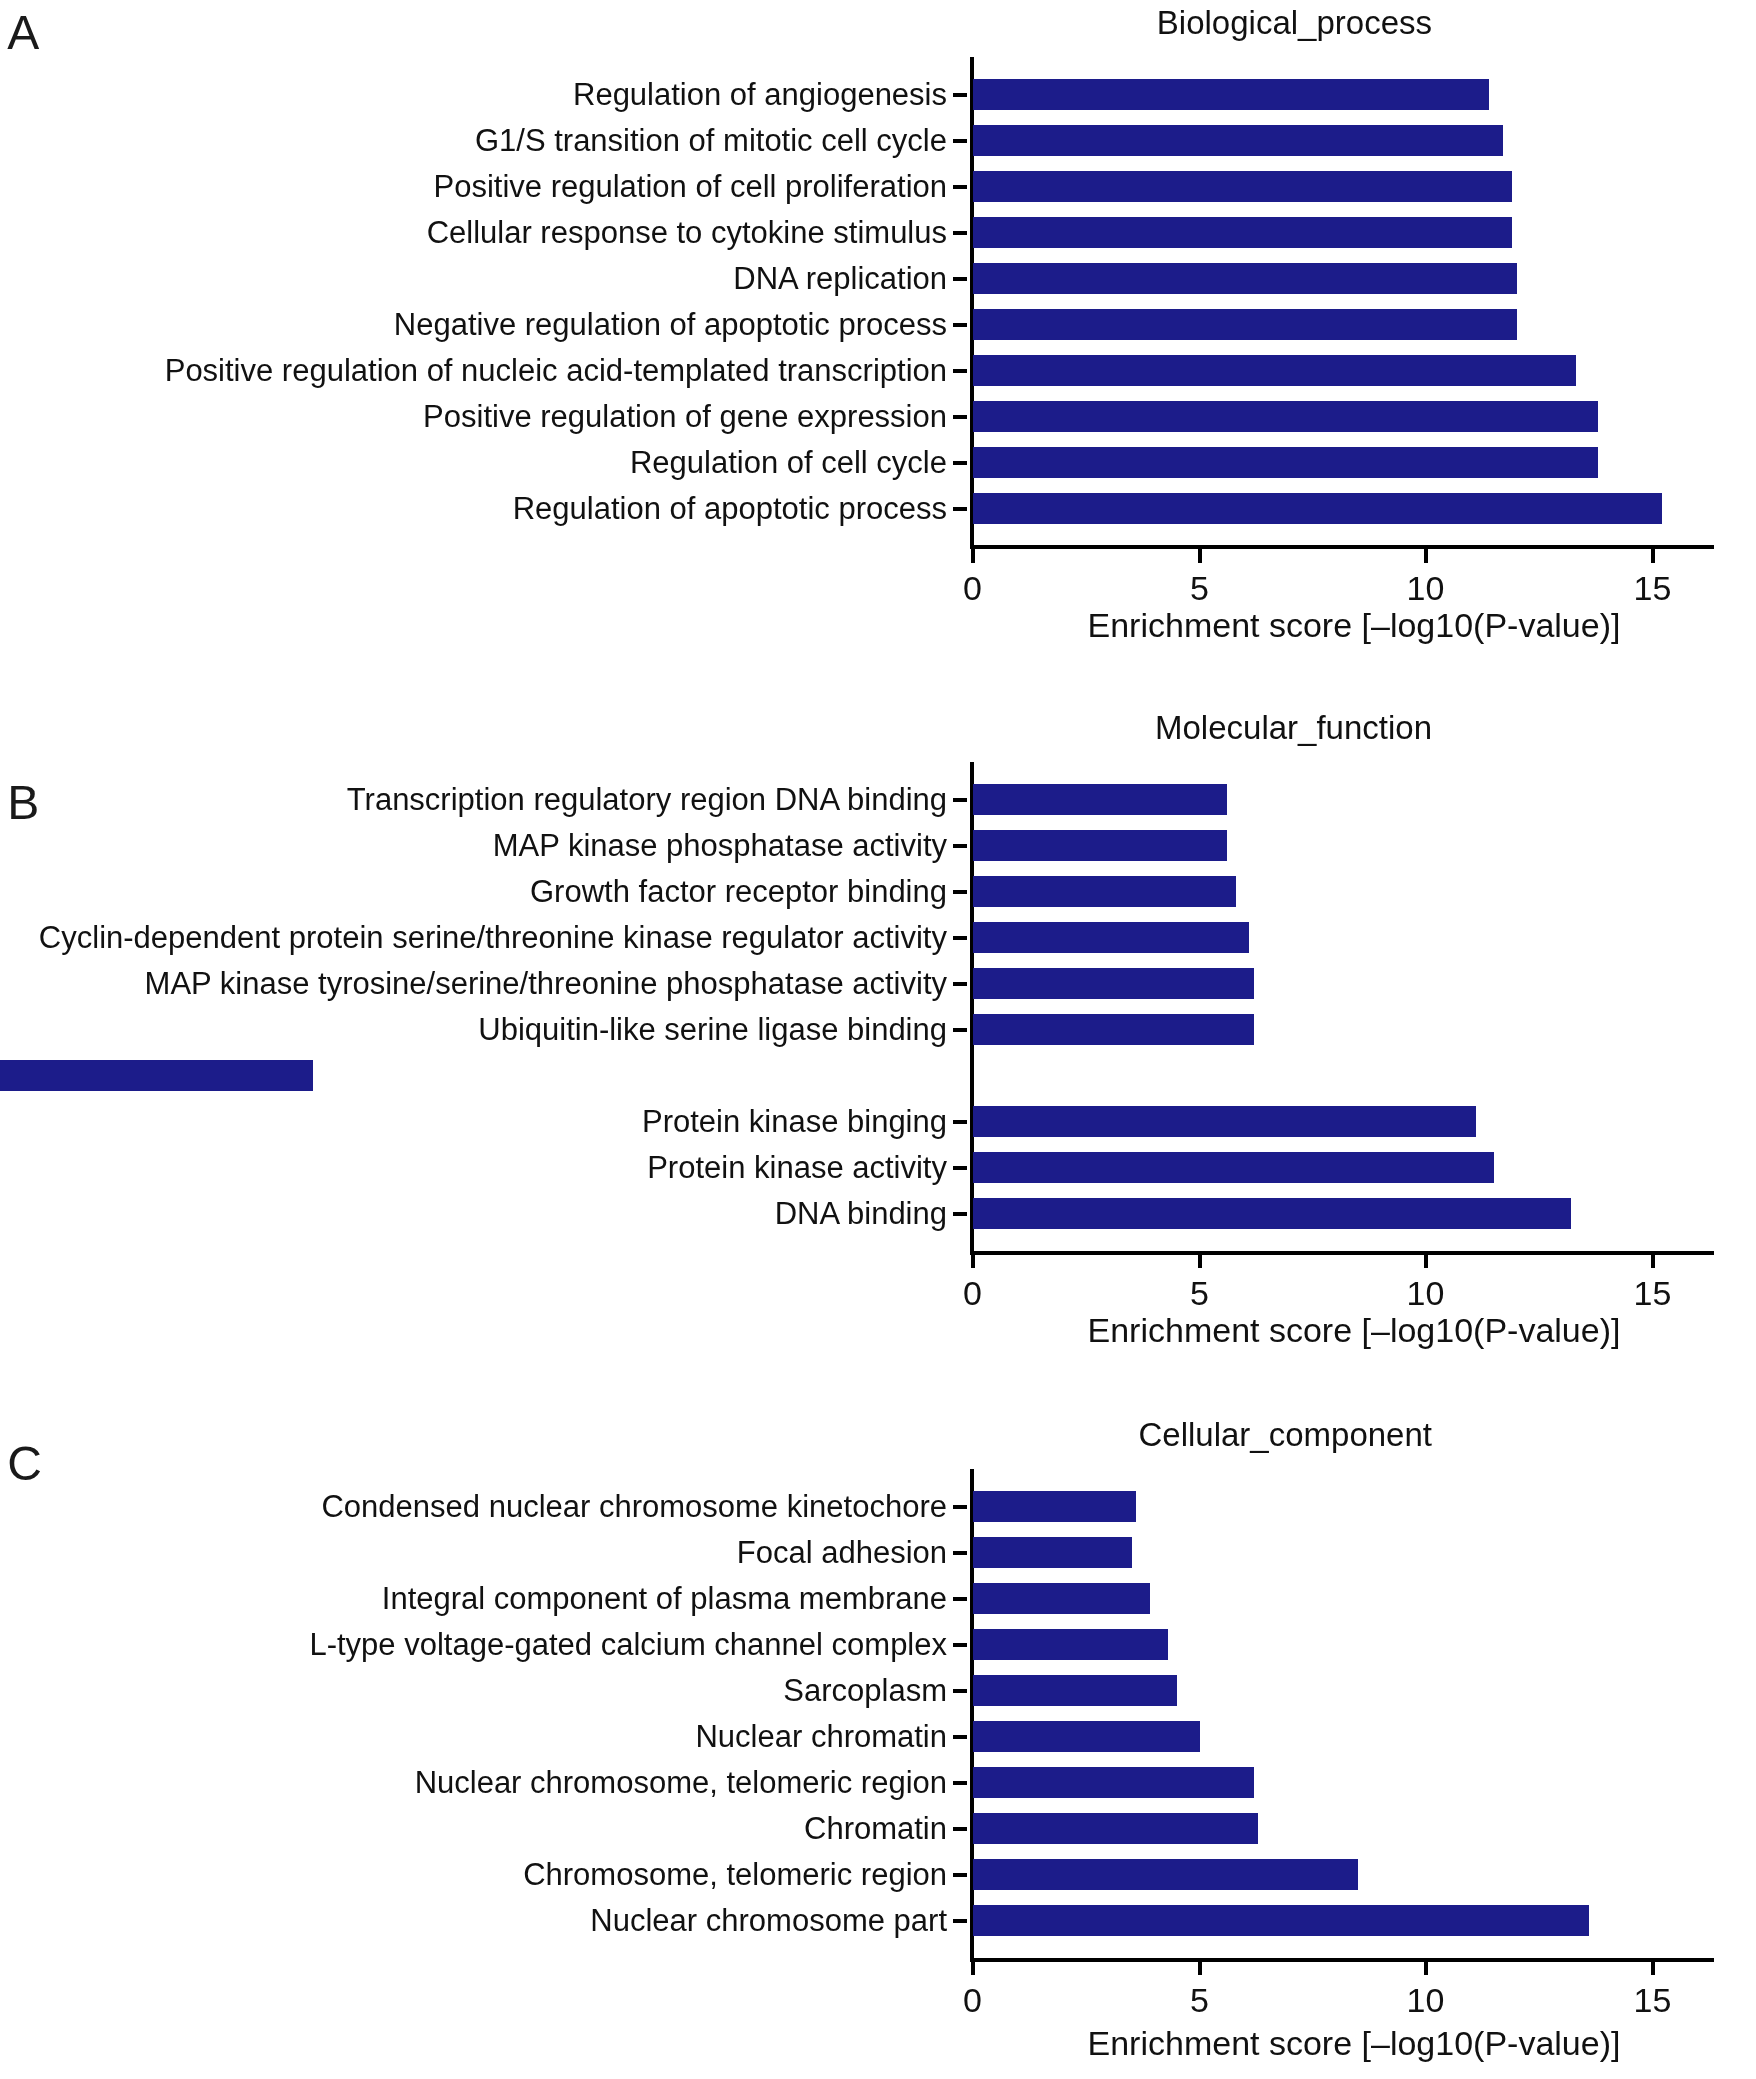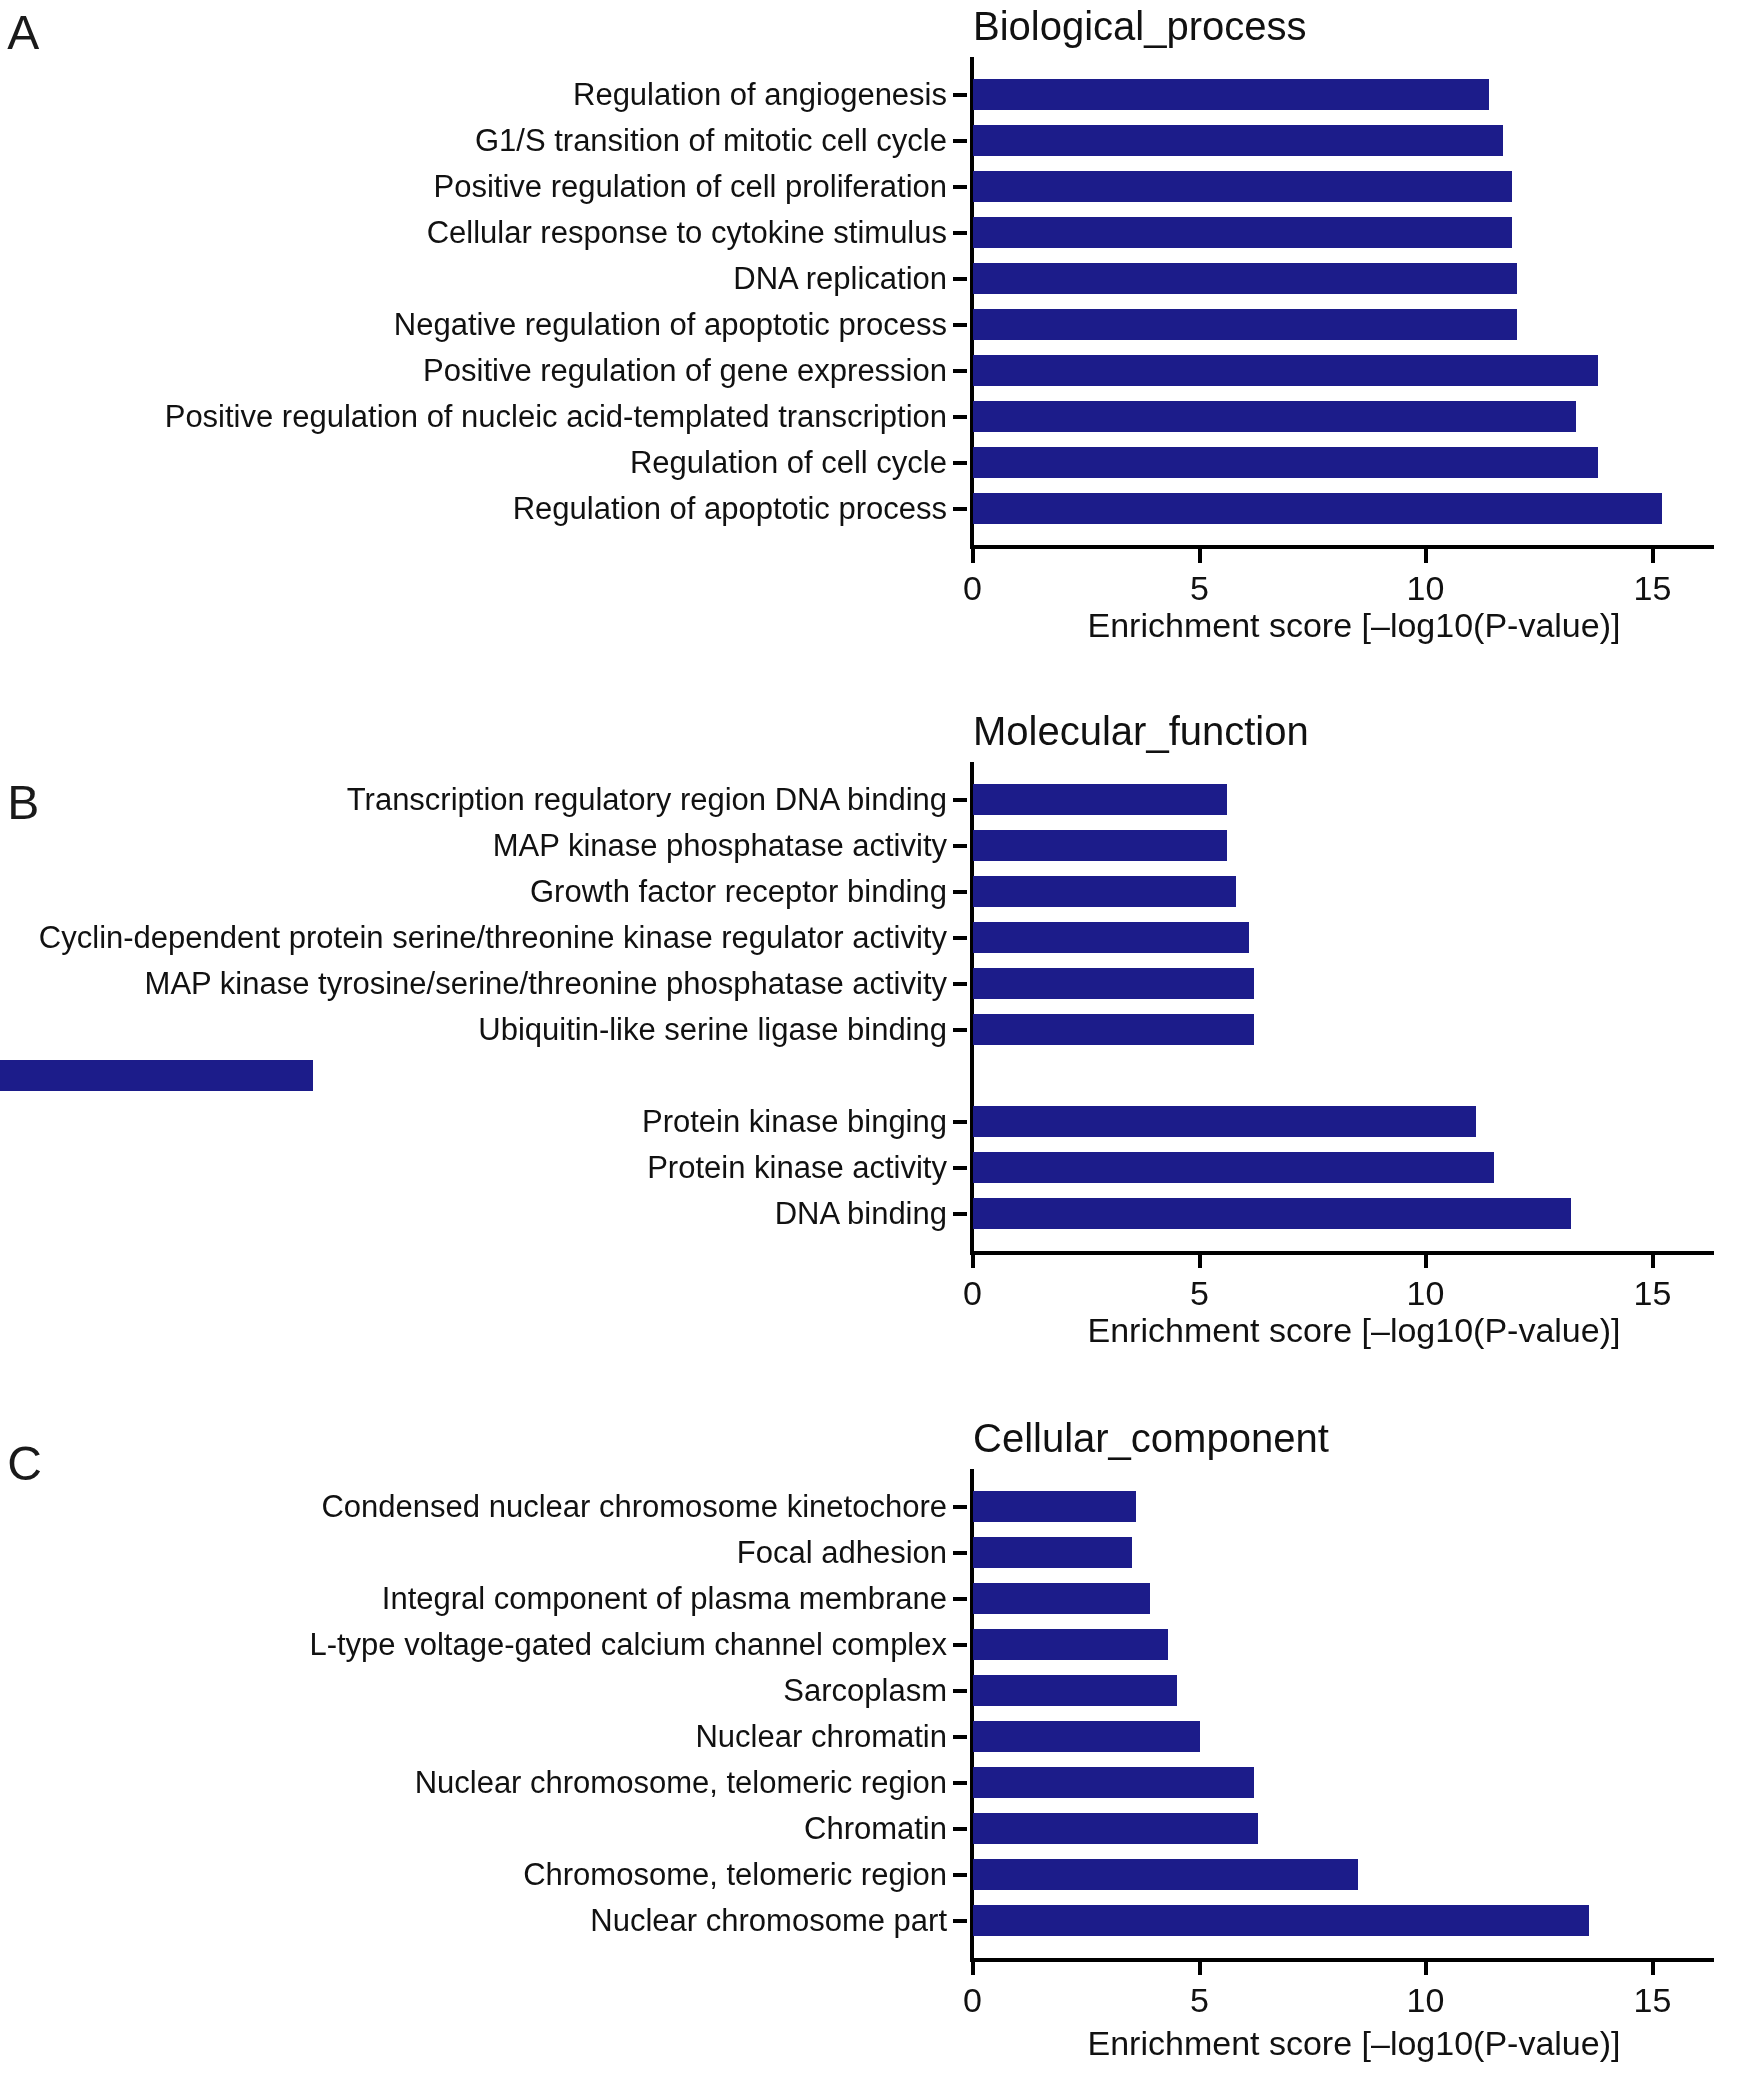--- a/index.html
+++ b/index.html
@@ -12,21 +12,21 @@
     font-family: "Liberation Sans", sans-serif;
     color: #111111;
   }
   .chart-panel { position: absolute; left: 0; width: 1757px; }
   .panel-letter {
     position: absolute; left: 7.3px;
     font-size: 48px; line-height: 1; color: #1a1a1a;
   }
   .chart-title {
     position: absolute; left: 973px; width: 459px;
-    text-align: left; font-size: 40px; white-space: nowrap;
+    text-align: right; font-size: 33px; white-space: nowrap;
   }
   .rows { position: absolute; left: 0; width: 1757px; box-sizing: border-box; }
   .row { display: flex; align-items: center; height: 46px; }
   .cat-label {
     width: 973px; box-sizing: border-box; padding-right: 26px;
     text-align: right; font-size: 31px; white-space: nowrap;
     line-height: 1;
   }
   .bar-area { position: relative; flex: 1; height: 100%; display: flex; align-items: center; }
   .ytick { position: absolute; left: -20px; top: 50%; margin-top: -1.8px; width: 13.8px; height: 3.7px; background: #000; }
@@ -88,31 +88,31 @@
         </div>
       </div>
       <div class="row">
         <div class="cat-label">Negative regulation of apoptotic process</div>
         <div class="bar-area">
           <span class="ytick"></span>
           <div class="bar" style="width: 544px; background: rgb(28, 28, 138);"></div>
         </div>
       </div>
       <div class="row">
+        <div class="cat-label">Positive regulation of nucleic acid-templated transcription</div>
+        <div class="bar-area">
+          <span class="ytick"></span>
+          <div class="bar" style="width: 603px; background: rgb(28, 28, 138);"></div>
+        </div>
+      </div>
+      <div class="row">
         <div class="cat-label">Positive regulation of gene expression</div>
         <div class="bar-area">
           <span class="ytick"></span>
           <div class="bar" style="width: 625px; background: rgb(28, 28, 138);"></div>
-        </div>
-      </div>
-      <div class="row">
-        <div class="cat-label">Positive regulation of nucleic acid-templated transcription</div>
-        <div class="bar-area">
-          <span class="ytick"></span>
-          <div class="bar" style="width: 603px; background: rgb(28, 28, 138);"></div>
         </div>
       </div>
       <div class="row">
         <div class="cat-label">Regulation of cell cycle</div>
         <div class="bar-area">
           <span class="ytick"></span>
           <div class="bar" style="width: 625px; background: rgb(28, 28, 138);"></div>
         </div>
       </div>
       <div class="row">

